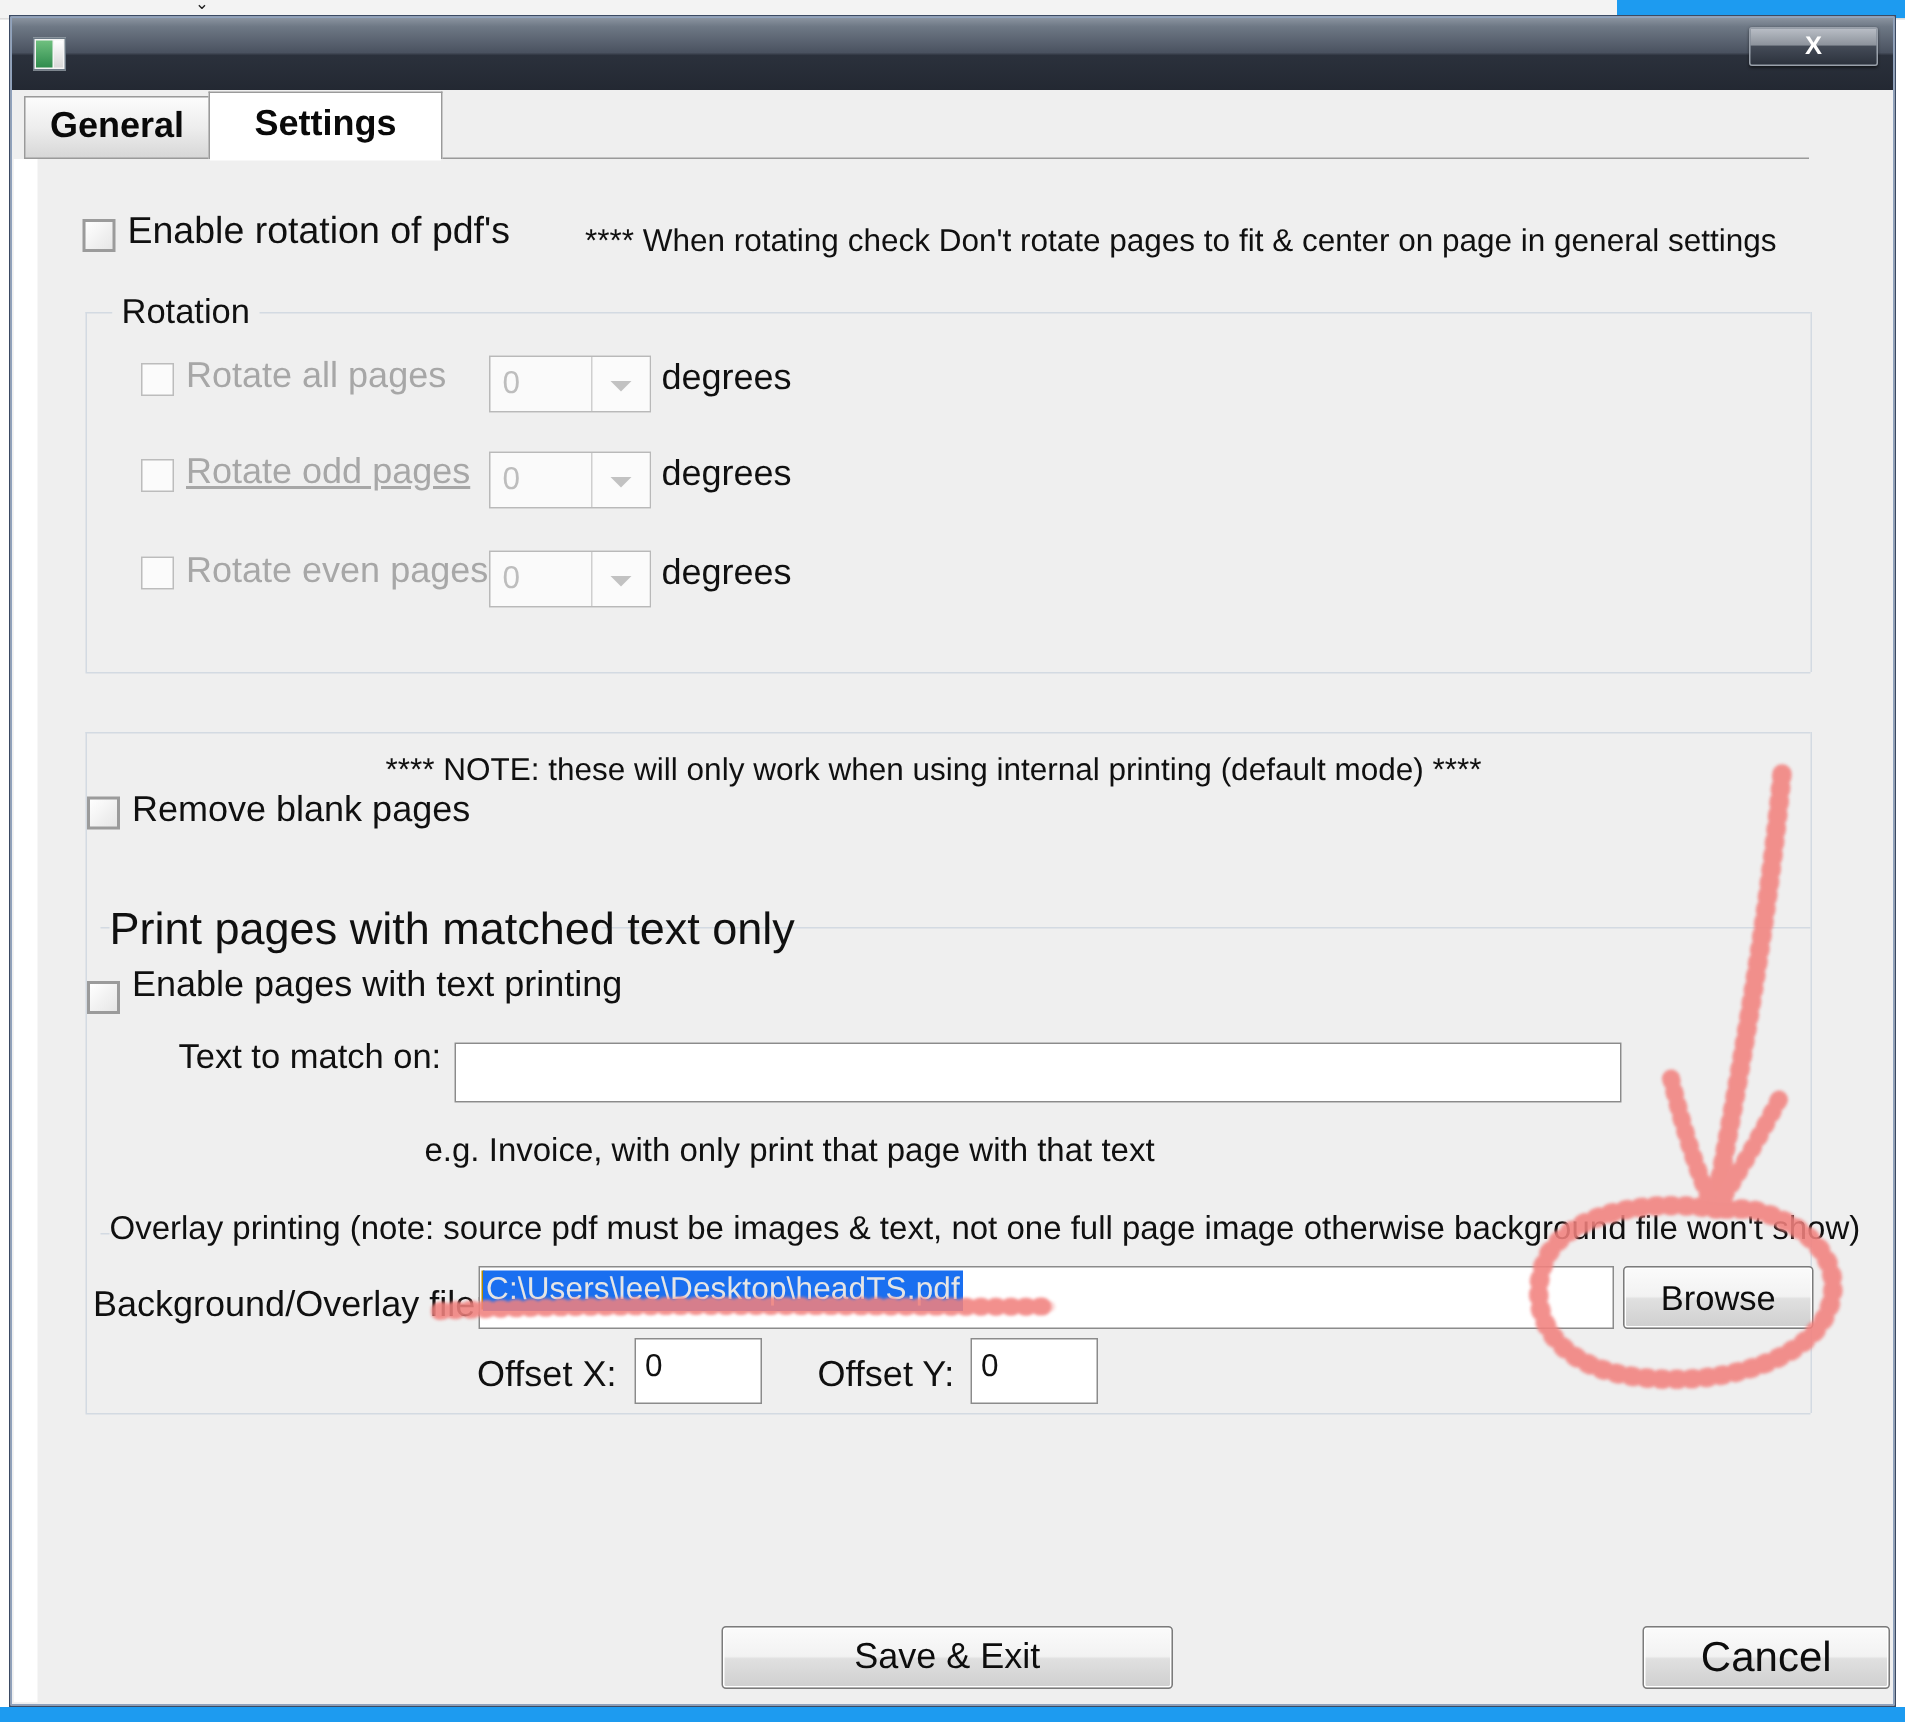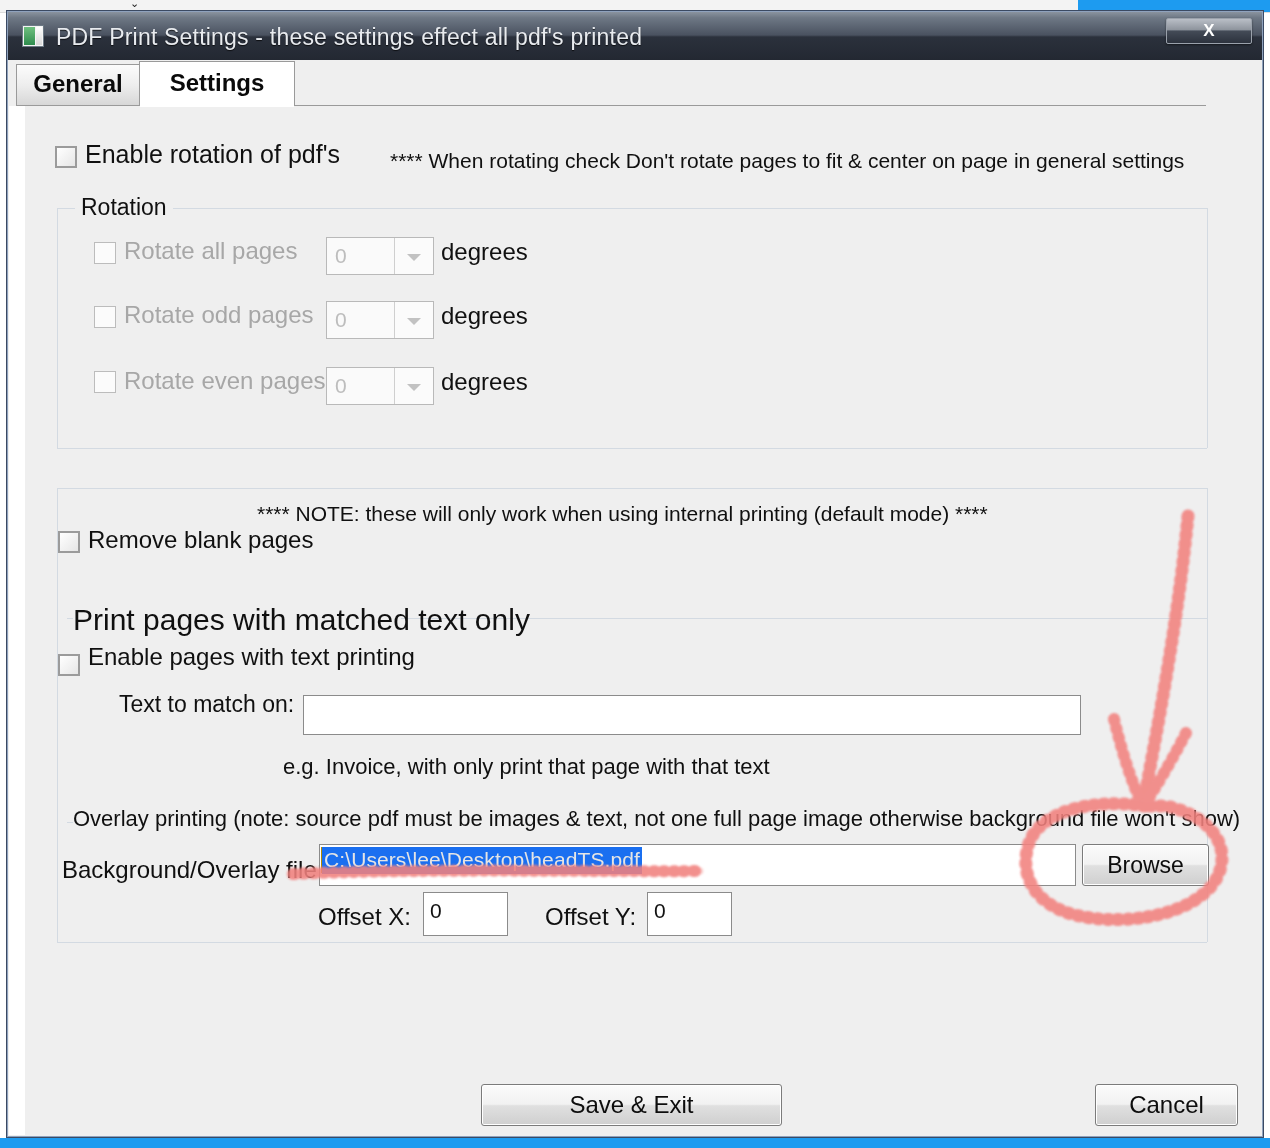--- a/index.html
+++ b/index.html
@@ -197,21 +197,20 @@
   <div class="bg-blue-bottom"></div>
 
   <div class="dialog">
    <div class="dialog-inner">
 
     <div class="titlebar">
       <div class="title-icon">
             <i></i>
             <i class="b"></i>
           </div>
-      <div class="title-text">PDF Print Settings - these settings effect all pdf's printed</div>
       <div class="close-btn">X</div>
     </div>
 
     <div class="tabstrip">
       <div class="tab inactive">General</div>
       <div class="tab active">Settings</div>
       <div class="tab-underline"></div>
       <div class="tab-underline-gap"></div>
     </div>
 
@@ -232,21 +231,21 @@
       <div class="cb light" style="left:85px; top:136px;"></div>
       <div class="txt dis" style="left:115px; top:131px; font-size:24px;">Rotate all pages</div>
 
       <div class="combo" style="left:317px; top:131px; width:108px;">
         <span class="val">0</span>
         <span class="btn"></span>
       </div>
       <div class="txt" style="left:432px; top:132px; font-size:24px;">degrees</div>
 
       <div class="cb light" style="left:85px; top:200px;"></div>
-      <div class="txt dis" style="left:115px; top:195px; font-size:24px;">Rotate odd pages</div>
+      <div class="txt dis" style="left:115px; top:195px; font-size:24px;text-decoration:underline;">Rotate odd pages</div>
       <div class="combo" style="left:317px; top:195px; width:108px;">
         <span class="val">0</span>
         <span class="btn"></span>
       </div>
       <div class="txt" style="left:432px; top:196px; font-size:24px;">degrees</div>
 
       <div class="cb light" style="left:85px; top:265px;"></div>
       <div class="txt dis" style="left:115px; top:261px; font-size:24px;">Rotate even pages</div>
       <div class="combo" style="left:317px; top:261px; width:108px;">
         <span class="val">0</span>
@@ -291,21 +290,21 @@
       <div class="txt" style="left:309px; top:797px; font-size:24px;">Offset X:</div>
       <div class="tinput" style="left:414px; top:786px; width:85px; height:44px;">
         <span class="v" style="top:6px;">0</span>
       </div>
       <div class="txt" style="left:536px; top:797px; font-size:24px;">Offset Y:</div>
       <div class="tinput" style="left:638px; top:786px; width:85px; height:44px;">
         <span class="v" style="top:6px;">0</span>
       </div>
 
       <div class="btn3d" style="left:472px; top:978px; width:301px; height:42px; font-size:24px; line-height:40px;">Save &amp; Exit</div>
-      <div class="btn3d" style="left:1086px; top:978px; width:143px; height:42px; font-size:24px; line-height:40px;">Cancel</div>
+      <div class="btn3d" style="left:1086px; top:978px; width:165px; height:42px; font-size:28px; line-height:40px;">Cancel</div>
     </div>
 
    </div>
   </div>
 
   <svg class="anno" viewBox="0 0 1270 1148" xmlns="http://www.w3.org/2000/svg">
     <defs>
       <filter id="soft">
           <feGaussianBlur stdDeviation="1.1"></feGaussianBlur>
         </filter>

